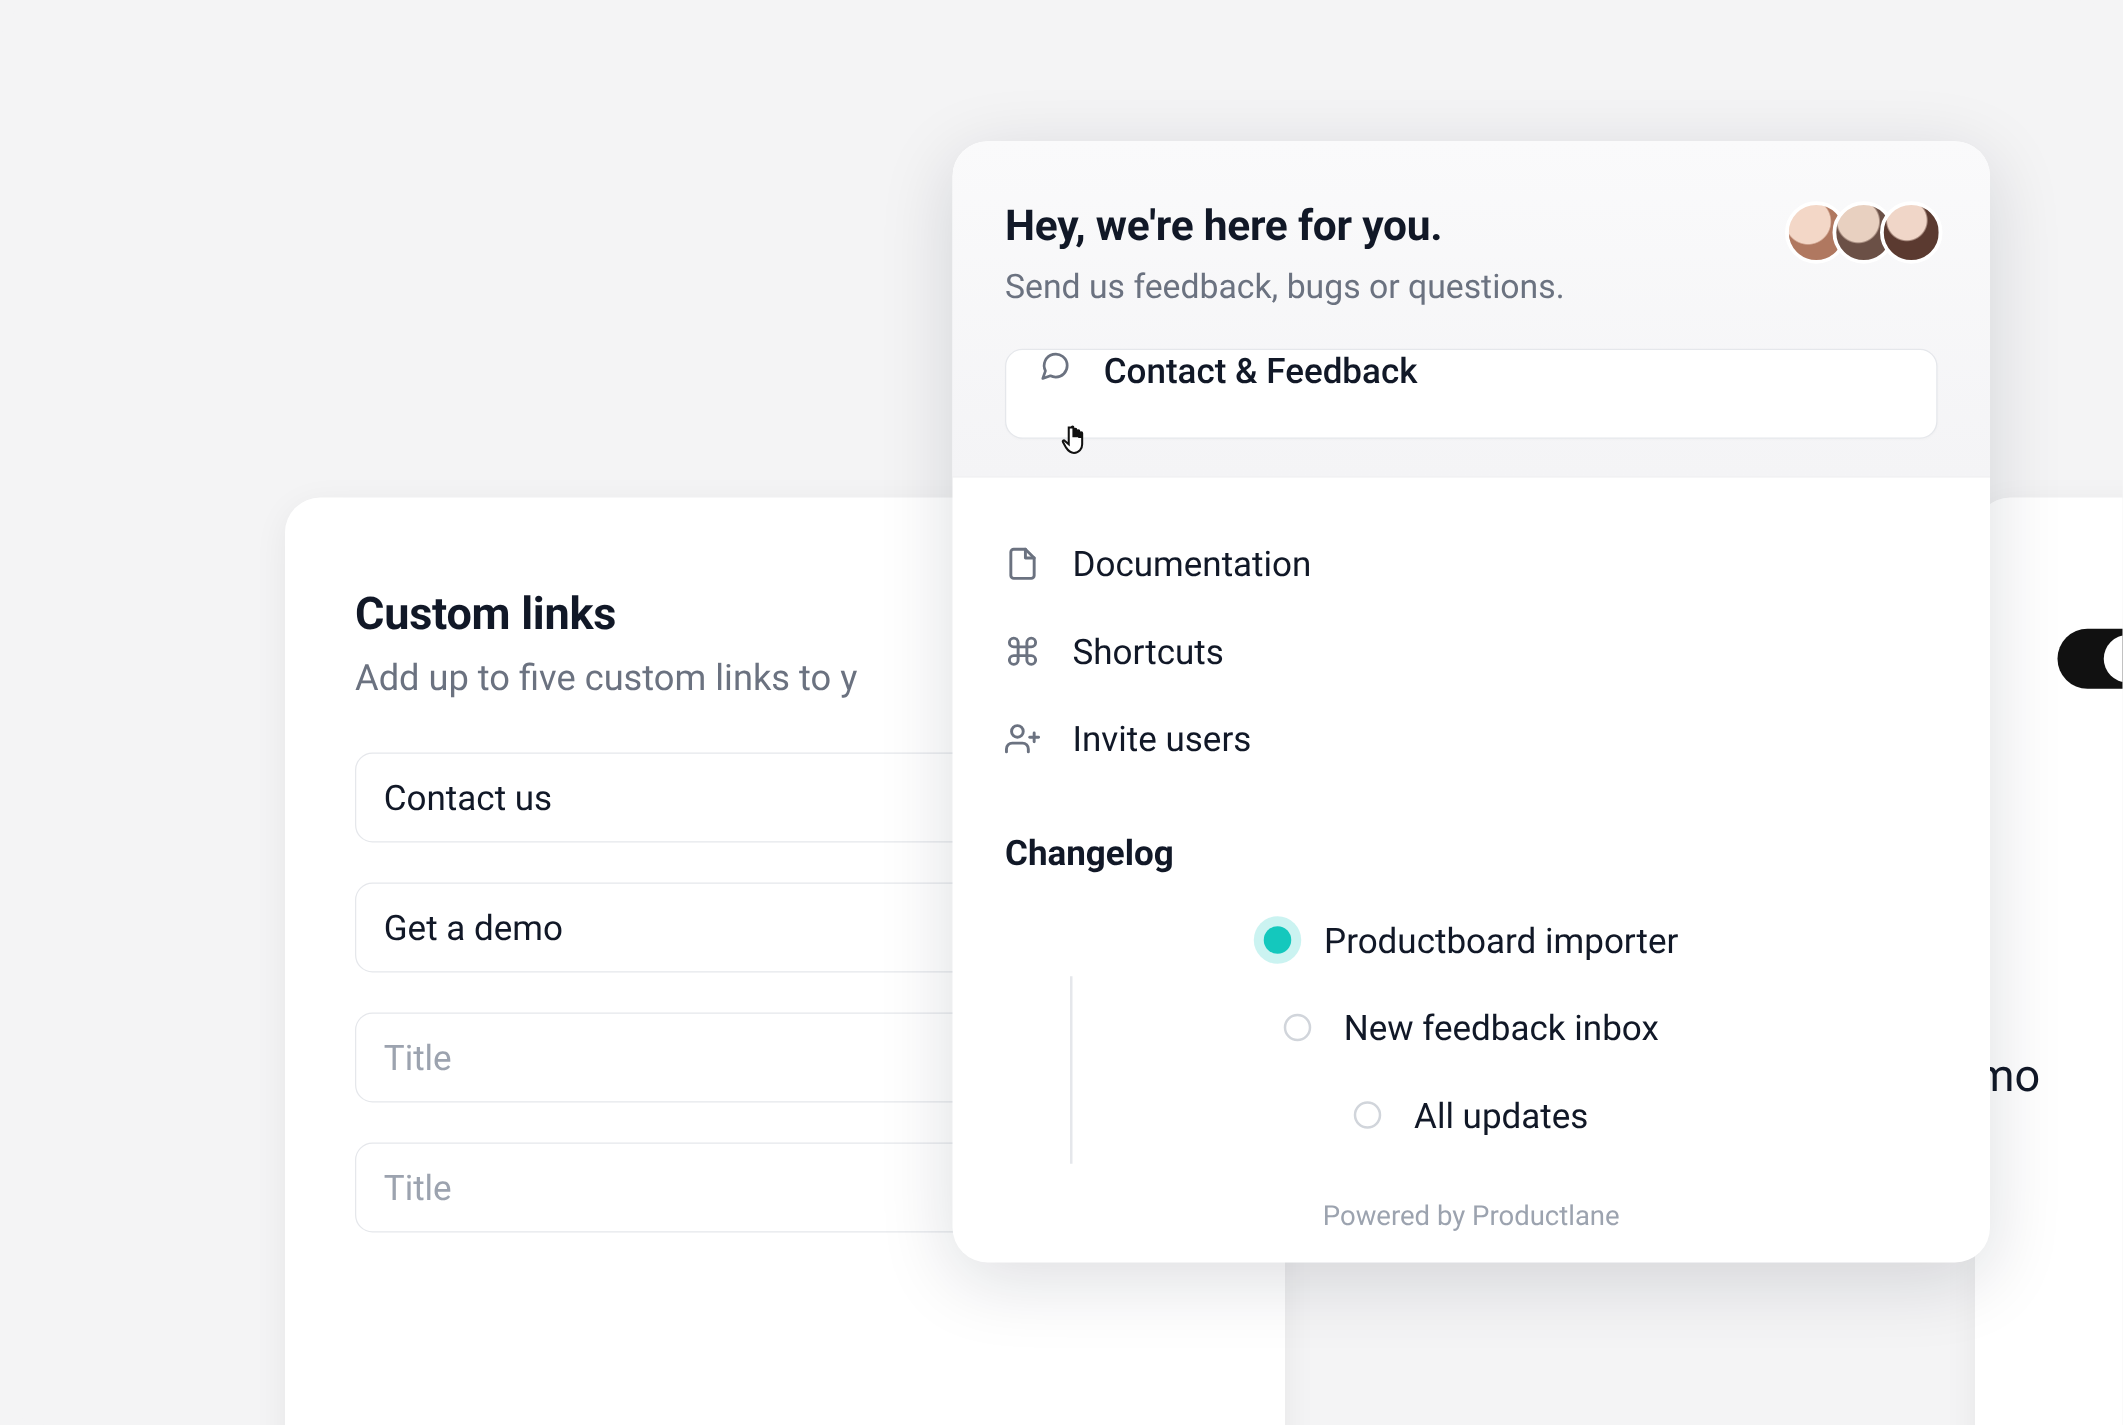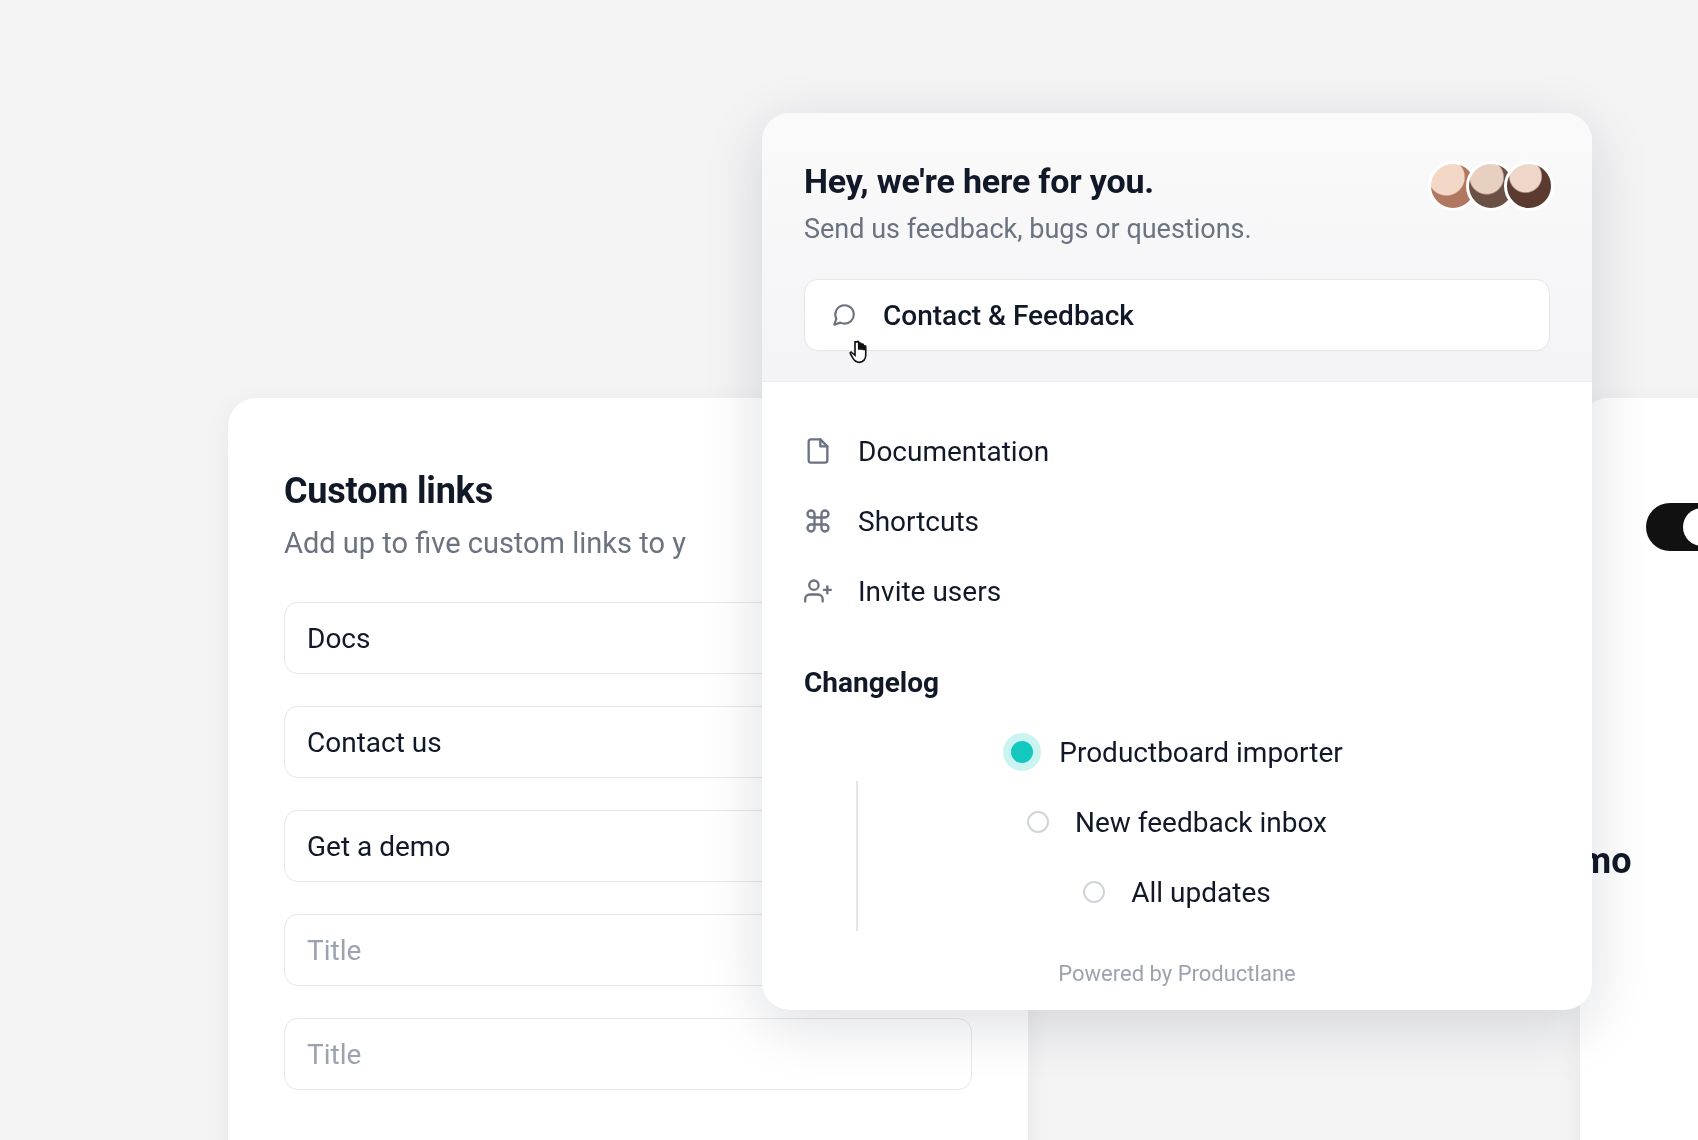--- a/index.html
+++ b/index.html
@@ -87,21 +87,21 @@
       width: 38px;
       height: 38px;
       background: #fff;
       border-radius: 999px;
     }
     .right-text {
       position: absolute;
       left: 1580px;
       top: 840px;
       font-size: 36px;
-      font-weight: 700;
+      font-weight: 400;
       color: #111827;
     }
 
     
     .widget {
       position: absolute;
       left: 762px;
       top: 113px;
       width: 830px;
       background: #ffffff;
@@ -145,21 +145,20 @@
     .avatar.a2 { background: radial-gradient(circle at 40% 30%, #e8d0c0 0 40%, #6b5046 44% 100%); }
     .avatar.a3 { background: radial-gradient(circle at 42% 28%, #f0d6c8 0 38%, #5b3a30 42% 100%); }
 
     .contact-btn {
       margin-top: 34px;
       height: 72px;
       background: #fff;
       border: 1.5px solid #e5e7eb;
       border-radius: 14px;
       display: flex;
-      align-items: center;
       gap: 26px;
       padding: 0 26px;
       font-size: 28px;
       font-weight: 500;
       color: #111827;
       box-shadow: 0 1px 2px rgba(0,0,0,0.02);
     }
     .contact-btn svg { width: 26px; height: 26px; stroke: #6b7280; flex: 0 0 auto; }
 
     .cursor {
@@ -238,21 +237,20 @@
 <div class="canvas">
 
   <div class="card-right"></div>
   <div class="toggle"></div>
   <div class="right-text">mo</div>
 
   <div class="card-left">
     <h2>Custom links</h2>
     <div class="sub">Add up to five custom links to y</div>
     <div class="link-list">
-      <div class="link-input">Docs</div>
       <div class="link-input">Contact us</div>
       <div class="link-input">Get a demo</div>
       <div class="link-input empty">Title</div>
       <div class="link-input empty">Title</div>
     </div>
   </div>
 
   <div class="widget">
     <div class="widget-header">
       <div class="widget-title">Hey, we're here for you.</div>

